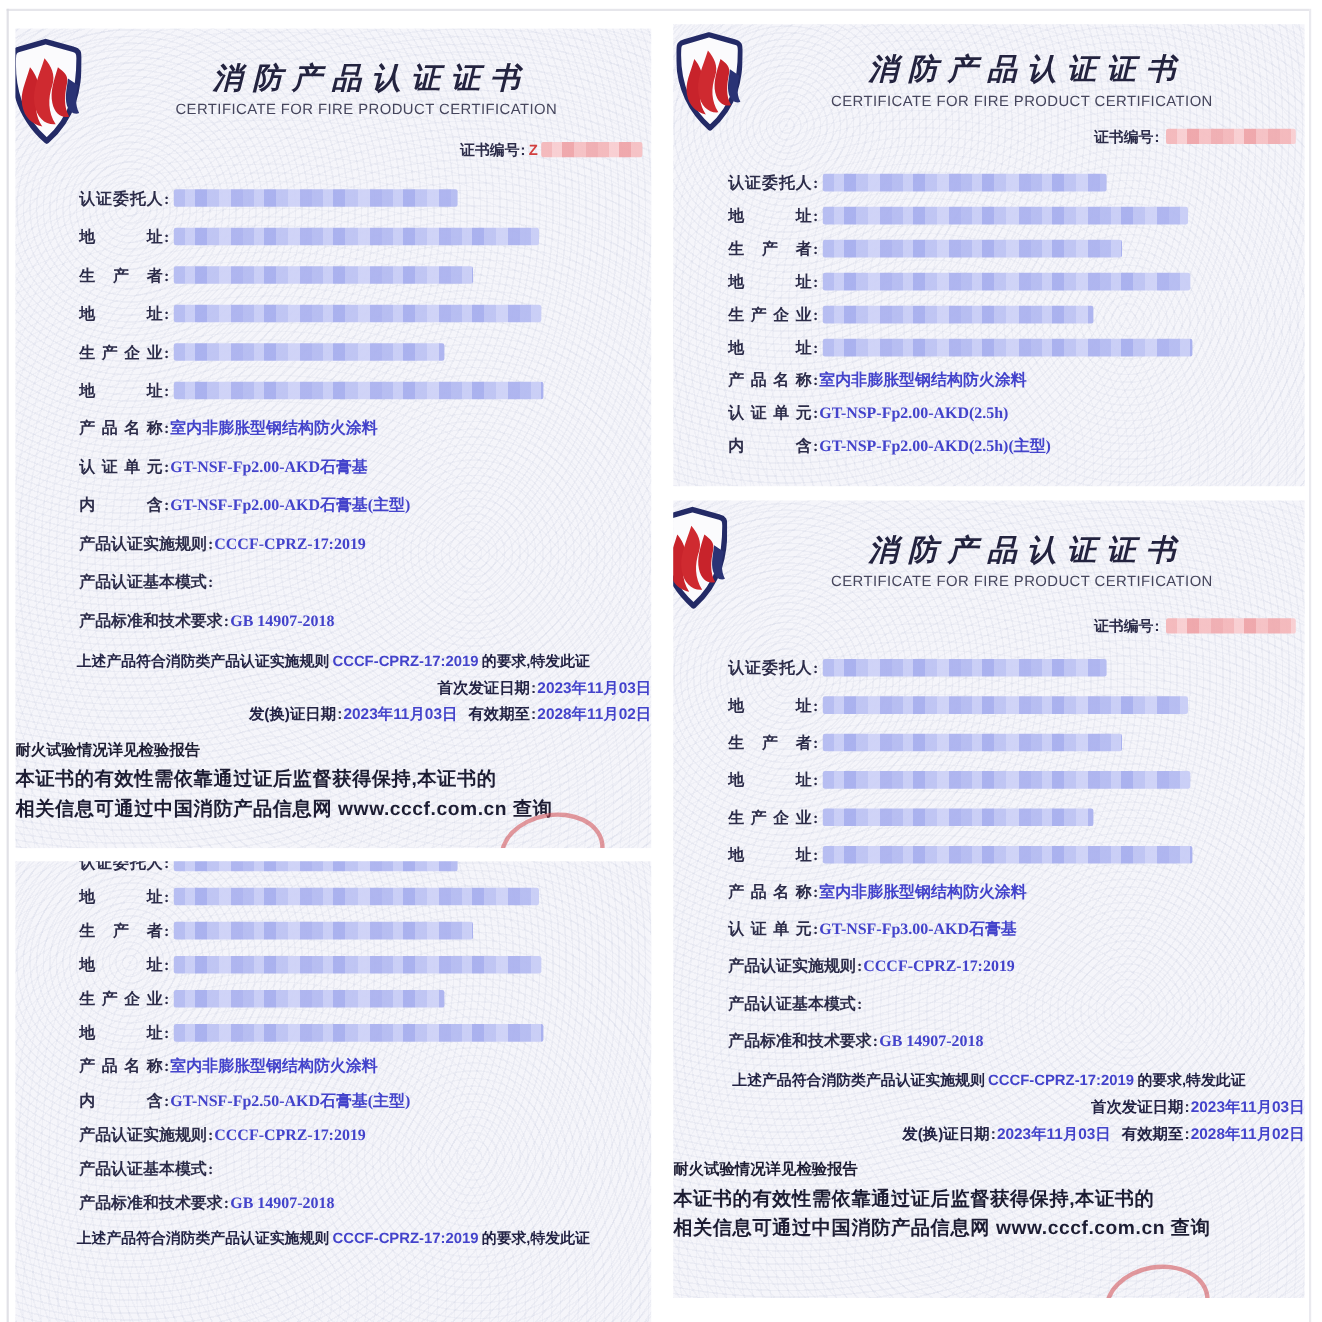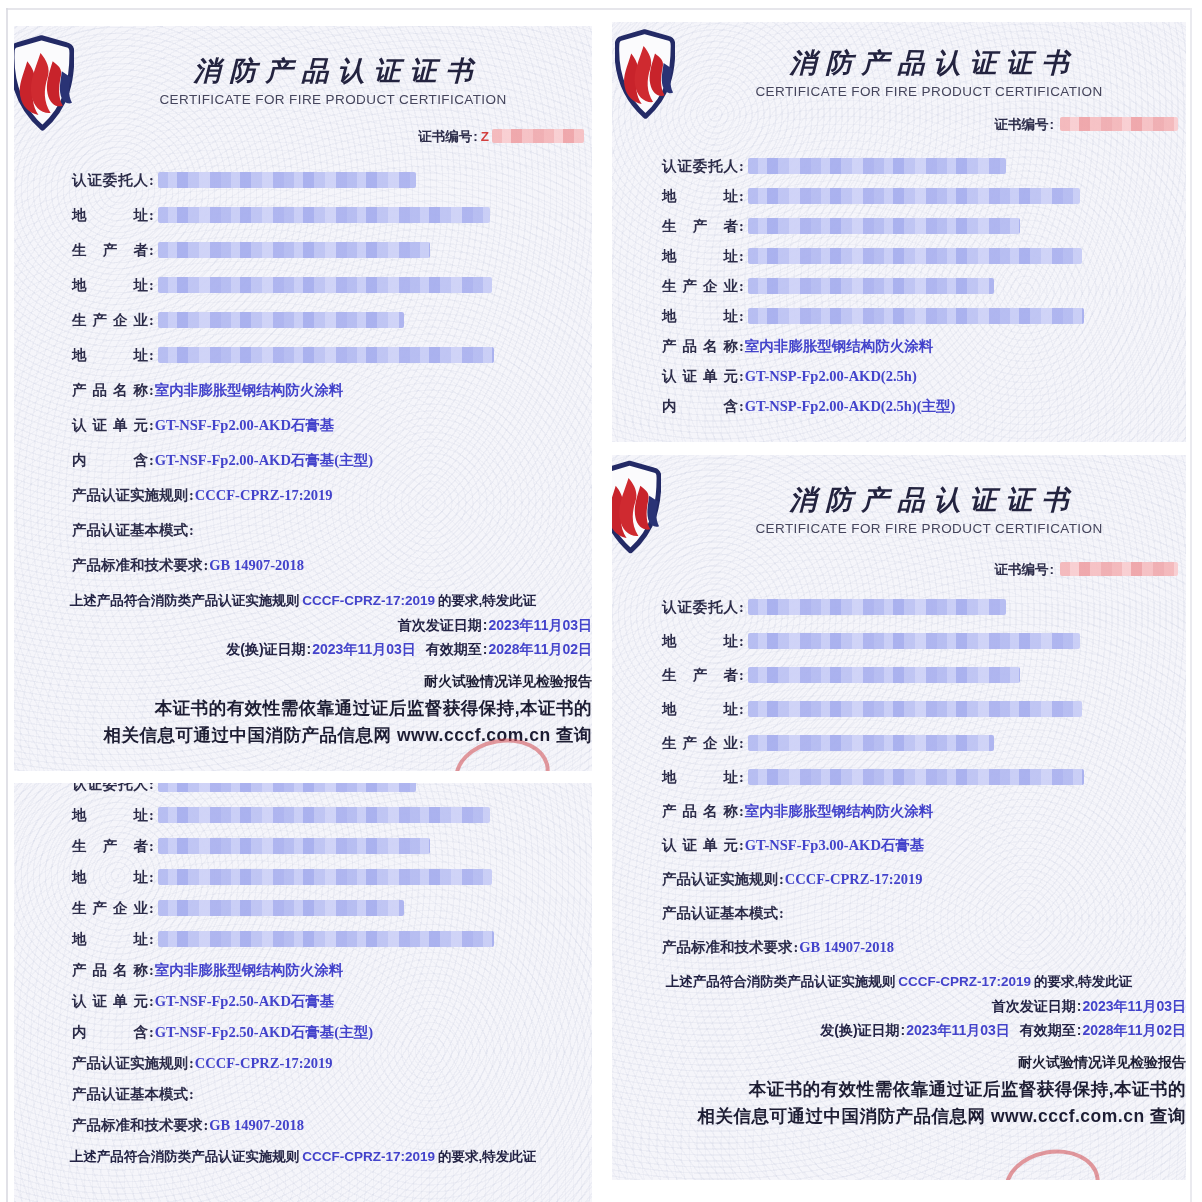--- a/index.html
+++ b/index.html
@@ -70,21 +70,21 @@
   .rows div.row:nth-of-type(4) .redact{width:334px;}
   .rows div.row:nth-of-type(5) .redact{width:246px;}
   .rows div.row:nth-of-type(6) .redact{width:336px;}
 
   .statement{text-align:center;font-size:13.5px;font-weight:700;color:#232344;line-height:18px;margin:0 4px;}
   .bl .statement{margin-top:14px;}
   .statement .blue{margin:0 3px;}
   .blue{color:#4343cb;}
   .dateline{text-align:right;font-size:14px;font-weight:700;color:#232344;line-height:18px;margin-top:6px;}
   .dateline .vlabel{margin-left:10px;}
-  .note{text-align:right;font-weight:700;color:#1d1d33;}
+  .note{text-align:left;font-weight:700;color:#1d1d33;}
   .note.small{font-size:14px;line-height:18px;margin-top:14px;}
   .note.big{font-size:17.5px;line-height:27px;letter-spacing:.5px;}
   .note.big.first{margin-top:5px;}
 
   .stamp{
     position:absolute;width:88px;height:62px;border:4px solid rgba(208,73,78,.55);
     border-radius:50%;transform:rotate(-10deg);
   }
   .tl .stamp{right:42px;bottom:-38px;}
   .br .stamp{right:86px;bottom:-40px;}
@@ -182,21 +182,20 @@
   <section class="paper bl">
     <div class="rows">
 
     <div class="row"><span class="lab">认证委托人</span><span class="colon">:</span><span class="val"></span><span class="redact"></span></div>
         <div class="row"><span class="lab">地址</span><span class="colon">:</span><span class="val"></span><span class="redact"></span></div>
         <div class="row"><span class="lab">生产者</span><span class="colon">:</span><span class="val"></span><span class="redact"></span></div>
         <div class="row"><span class="lab">地址</span><span class="colon">:</span><span class="val"></span><span class="redact"></span></div>
         <div class="row"><span class="lab">生产企业</span><span class="colon">:</span><span class="val"></span><span class="redact"></span></div>
         <div class="row"><span class="lab">地址</span><span class="colon">:</span><span class="val"></span><span class="redact"></span></div>
         <div class="row"><span class="lab">产品名称</span><span class="colon">:</span><span class="val">室内非膨胀型钢结构防火涂料</span></div>
-        <div class="row"><span class="lab">认证单元</span><span class="colon">:</span><span class="val">GT-NSF-Fp2.50-AKD石膏基</span></div>
         <div class="row"><span class="lab">内含</span><span class="colon">:</span><span class="val">GT-NSF-Fp2.50-AKD石膏基(主型)</span></div>
         <div class="row"><span class="lab">产品认证实施规则</span><span class="colon">:</span><span class="val">CCCF-CPRZ-17:2019</span></div>
         <div class="row"><span class="lab">产品认证基本模式</span><span class="colon">:</span><span class="val"></span></div>
         <div class="row"><span class="lab">产品标准和技术要求</span><span class="colon">:</span><span class="val">GB 14907-2018</span></div>
       </div>
     <div class="statement">
       <span>上述产品符合消防类产品认证实施规则</span><span class="blue">CCCF-CPRZ-17:2019</span><span>的要求,特发此证</span>
     </div>
   </section>
 

